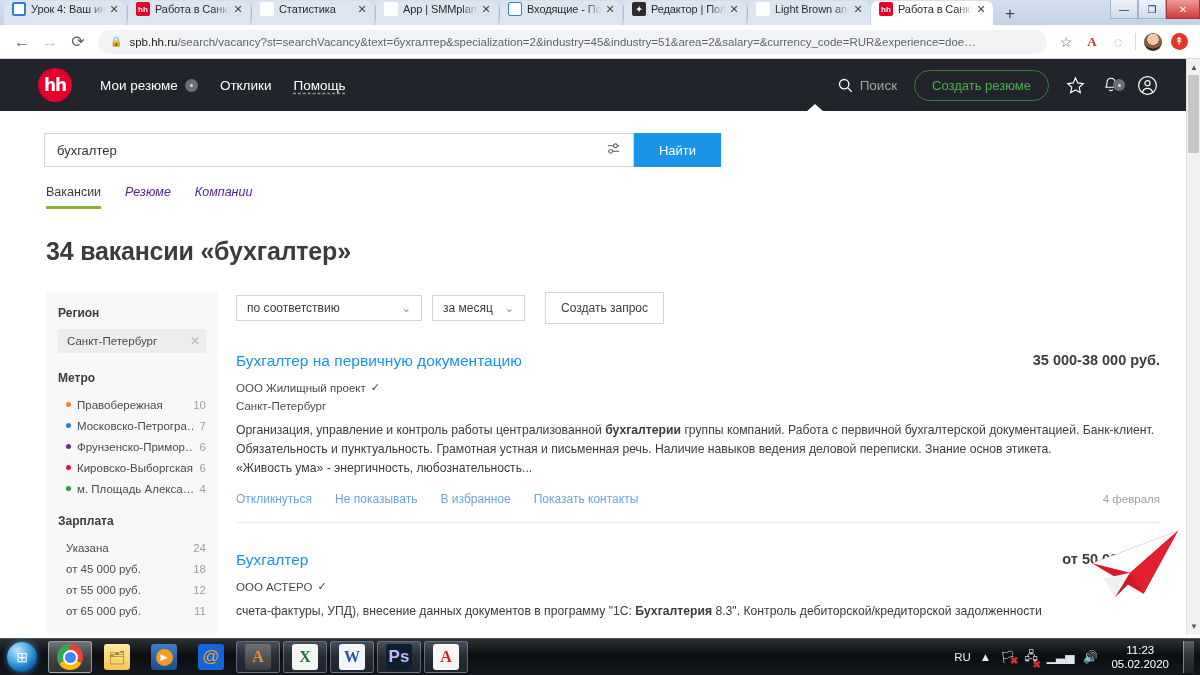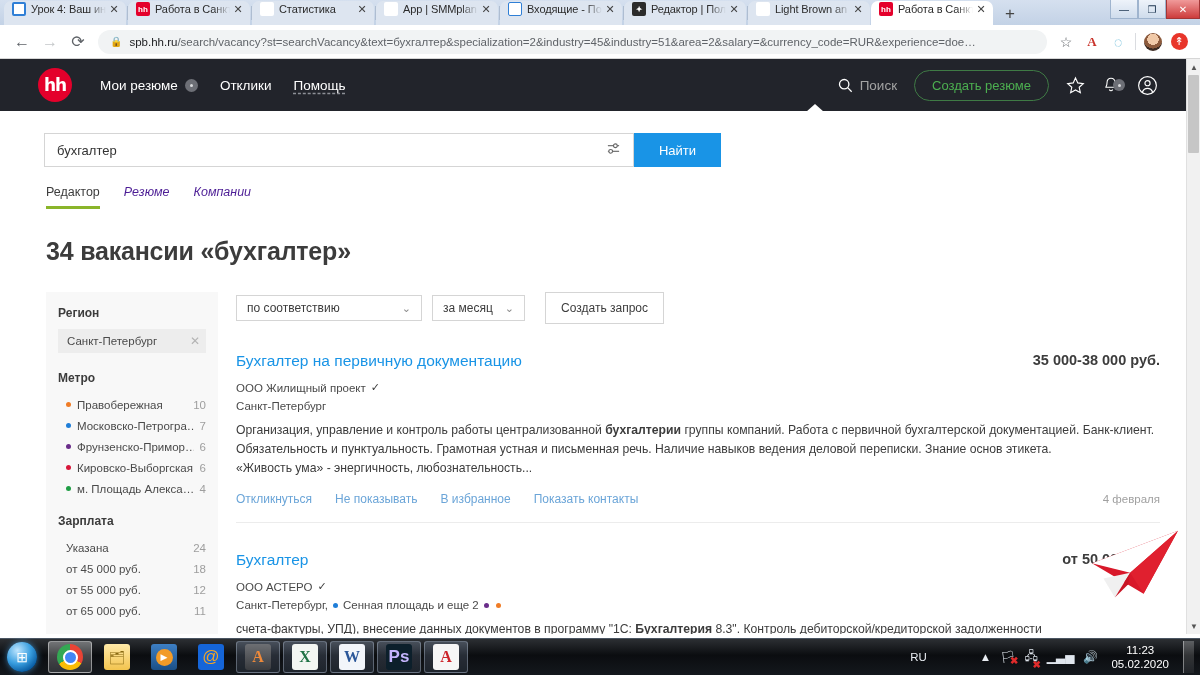--- a/index.html
+++ b/index.html
@@ -262,21 +262,21 @@
   .ic-media i { width:17px;height:17px;border-radius:50%;background:#f29b28;display:flex;
     align-items:center;justify-content:center;color:#fff;font-size:9px;font-style:normal;}
   .ic-at { background:#1565d8; color:#f5a623; font-size:17px; }
   .ic-abbyy { background: linear-gradient(#6d6f73,#3a3c40); color:#ef8a3a; font-weight:bold;
     font-family:"Liberation Serif",serif;}
   .ic-xls { background:#f3f6f2; color:#1f7244; font-weight:bold; font-family:"Liberation Serif",serif;}
   .ic-doc { background:#f2f5fa; color:#2a5699; font-weight:bold; font-family:"Liberation Serif",serif;}
   .ic-ps { background:#0c1f2b; color:#c4b5fd; font-weight:bold; font-size:17px;}
   .ic-pdf { background:#f6f6f6; color:#cc2229; font-weight:bold; font-family:"Liberation Serif",serif;}
   .tray { margin-left:auto; display:flex; align-items:center; gap:9px; padding-right:6px; }
-  .tray-txt { color:#e9edf2; font-size:11.5px;margin-left:44px; }
+  .tray-txt { color:#e9edf2; font-size:11.5px; }
   .tray-ic { color:#e0e6ee; font-size:12px; display:flex; align-items:center; position:relative;}
   .tray-x { position:absolute; right:-3px; bottom:-2px; color:#e02b2b; font-size:10px; font-weight:bold;}
   .clock { color:#fff; font-size:11.5px; text-align:center; line-height:14px; padding-left:4px;}
   .showdesk { width:11px; height:32px; background:linear-gradient(rgba(255,255,255,.25),rgba(255,255,255,.06));
     border-left:1px solid rgba(255,255,255,.4); margin-left:5px;}
 </style>
 </head>
 <body>
 
 <div class="browser-window">
@@ -415,21 +415,21 @@
               <line x1="2" y1="11" x2="14" y2="11" stroke="#666" stroke-width="1.2"></line>
               <circle cx="10" cy="5" r="2" fill="#fff" stroke="#666" stroke-width="1.2"></circle>
               <circle cx="5" cy="11" r="2" fill="#fff" stroke="#666" stroke-width="1.2"></circle>
             </svg>
         </span>
       </div>
       <button class="btn-find">Найти</button>
     </div>
 
     <div class="seg-tabs">
-      <div class="st active">Редактор</div>
+      <div class="st active">Вакансии</div>
       <div class="st">Резюме</div>
       <div class="st">Компании</div>
     </div>
 
     <h1 class="results-title">34 вакансии «бухгалтер»</h1>
 
     <div class="body-grid">
 
       <div class="sidebar">
         <div class="side-h">Регион</div>
@@ -525,27 +525,20 @@
         </div>
 
         <div class="vac">
           <div class="vac-top">
             <a class="vac-title">Бухгалтер</a>
             <span class="vac-salary">от 50 000 руб.</span>
           </div>
           <div class="vac-company">
             <span>ООО АСТЕРО</span>
             <span class="chk">✓</span>
-          </div>
-          <div class="vac-city">
-            <span>Санкт-Петербург,</span>
-            <span class="cdot" style="background:#1f7ed8"></span>
-            <span>Сенная площадь и еще 2</span>
-            <span class="cdot" style="background:#6a2d8a"></span>
-            <span class="cdot" style="background:#f07c26"></span>
           </div>
           <div class="vac-desc">
             <span>счета-фактуры, УПД), внесение данных документов в программу "1С: </span><b>Бухгалтерия</b><span> 8.3". Контроль дебиторской/кредиторской задолженности</span>
           </div>
         </div>
 
       </div>
     </div>
 
     <div class="page-scroll">

